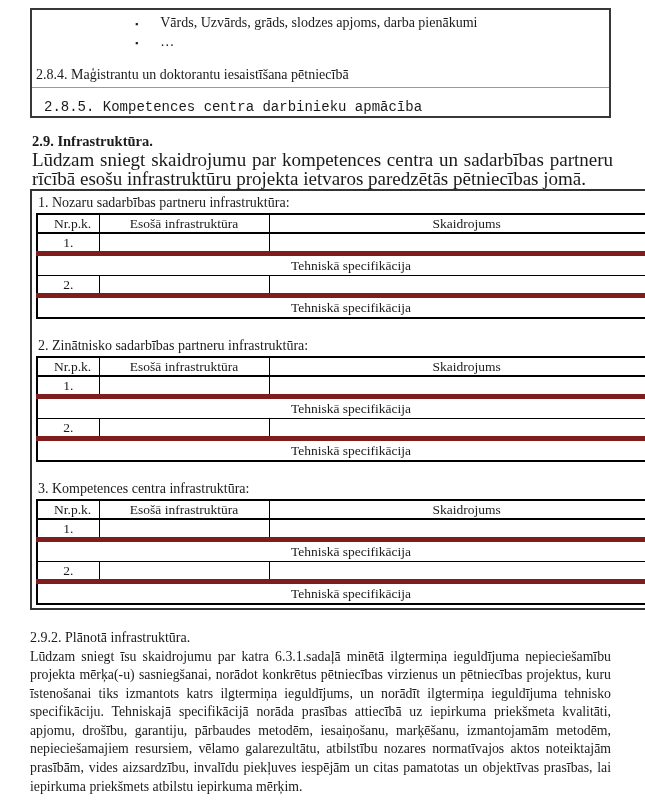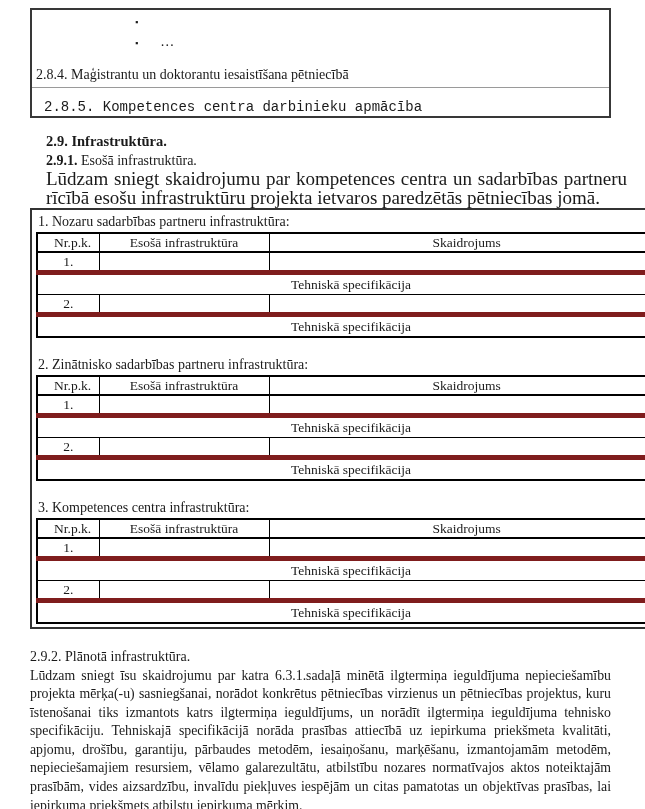--- a/index.html
+++ b/index.html
@@ -34,21 +34,21 @@
   .bullet-line { display: flex; align-items: baseline; height: 19px; }
   .bullet-glyph { font-size: 9px; line-height: 19px; margin-right: 22px; }
   .row284 {
     margin-top: 13px;
     padding: 1px 0 3px 4px;
     border-bottom: 1px solid #9a9a9a;
   }
   .row285 { padding: 10px 0 0 12px; font-family: Liberation Mono, monospace; }
 
   
-  .sec29 { margin: 14px 0 0 46px; width: 581px; }
+  .sec29 { margin: 14px 0 0 32px; width: 581px; }
   .h29 { font-weight: bold; font-size: 14.5px; line-height: 19px; }
   .h291 { font-size: 14px; line-height: 19px; }
   .h291 .num { font-weight: bold; }
   .intro {
     font-size: 19px;
     line-height: 18.5px;
     text-align: justify;
   }
 
   
@@ -97,33 +97,33 @@
 </style>
 </head>
 <body>
 
 <div class="page">
 
   <div class="topbox">
     <div class="bullets">
       <div class="bullet-line">
         <span class="bullet-glyph">▪</span>
+        <span>Vārds, Uzvārds, grāds, slodzes apjoms, darba pienākumi</span>
       </div>
       <div class="bullet-line">
         <span class="bullet-glyph">▪</span>
         <span>…</span>
       </div>
     </div>
     <div class="row284">2.8.4. Maģistrantu un doktorantu iesaistīšana pētniecībā</div>
     <div class="row285">2.8.5. Kompetences centra darbinieku apmācība</div>
   </div>
 
   <div class="sec29">
     <div class="h29">2.9. Infrastruktūra.</div>
-    <div class="h291"><span class="num">2.9.1.</span><span> Esošā infrastruktūra.</span></div>
     <div class="intro">Lūdzam sniegt skaidrojumu par kompetences centra un sadarbības partneru rīcībā esošu infrastruktūru projekta ietvaros paredzētās pētniecības jomā.</div>
   </div>
 
   <div class="outer-box">
 
     <div class="tbl-section">
       <div class="tbl-label">1. Nozaru sadarbības partneru infrastruktūra:</div>
       <table class="infra-table">
         <colgroup>
             <col class="c1">

